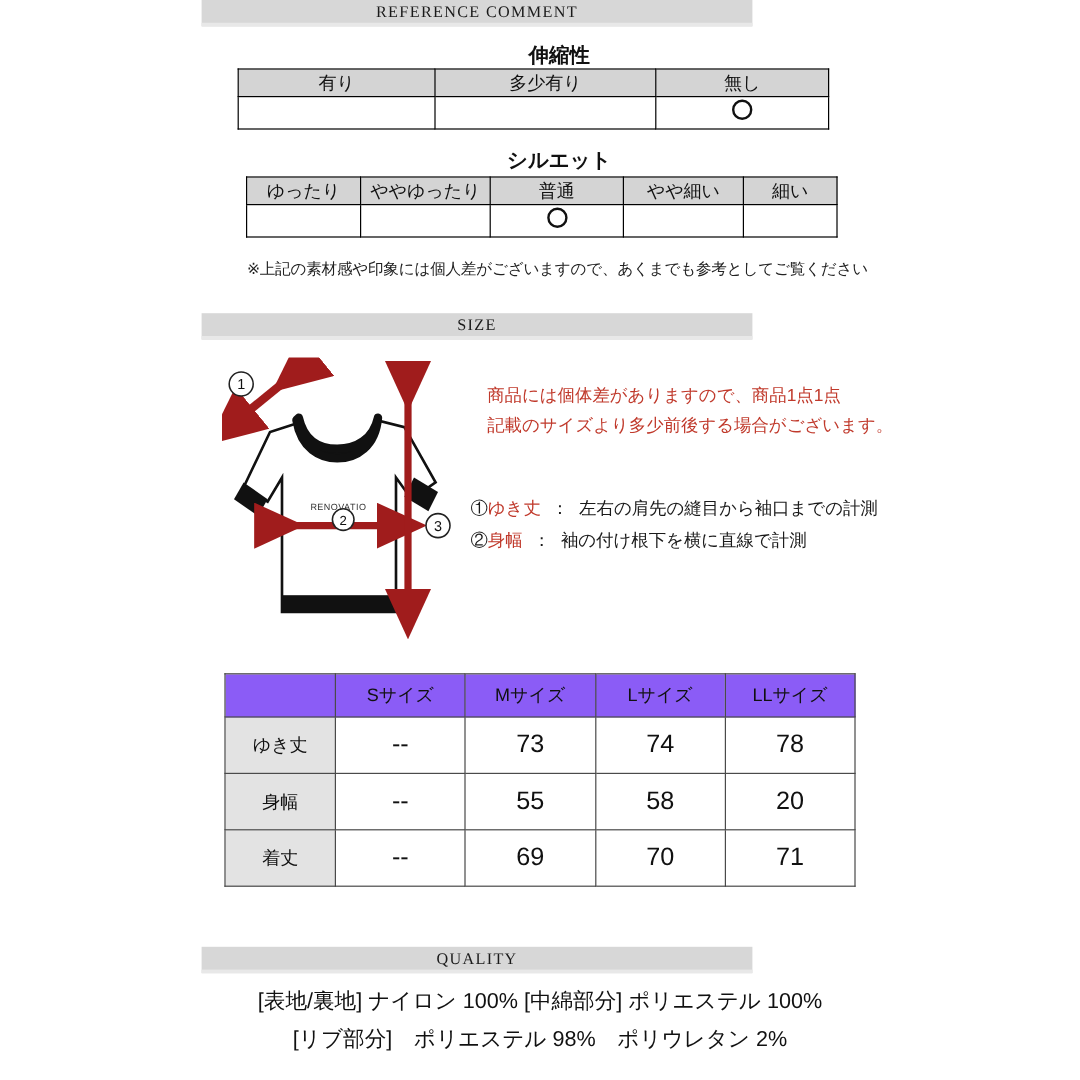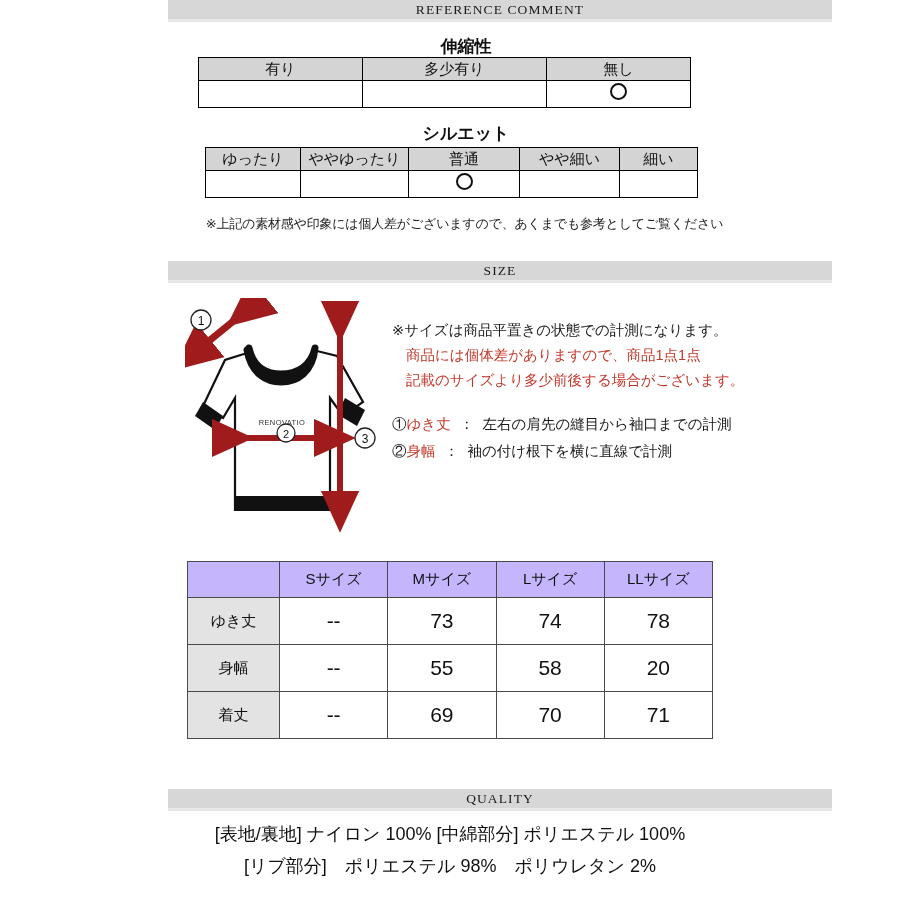--- a/index.html
+++ b/index.html
@@ -8,21 +8,21 @@
     background: #ffffff;
     font-family: "Liberation Sans", "DejaVu Sans", sans-serif;
     color: #1a1a1a;
     overflow: hidden;
   }
   .page { position: relative; width: 900px; height: 900px; }
 
   
   .section-bar {
     position: absolute;
-    left: 168px; width: 664px;
+    left: 168px; width: 459px;
     height: 22px;
     background: #d7d7d7;
     border-bottom: 3px solid #e8e8e8;
     display: flex; align-items: center; justify-content: center;
   }
   .section-bar span {
     font-family: "Liberation Serif", "DejaVu Serif", serif;
     font-size: 13.5px;
     letter-spacing: 1.1px;
     color: #1a1a1a;
@@ -117,21 +117,21 @@
     width: 526px;
     border-collapse: collapse;
     table-layout: fixed;
   }
   table.sizetable th, table.sizetable td {
     border: 1.5px solid #4a4a4a;
     text-align: center;
     vertical-align: middle;
   }
   table.sizetable thead th {
-    background: #c4b5fd;
+    background: #8b5cf6;
     height: 36px;
     font-size: 15px;
     font-weight: 400;
     color: #111;
   }
   table.sizetable tbody th {
     background: #e3e3e3;
     height: 47px;
     font-size: 15px;
     font-weight: 400;
@@ -257,21 +257,20 @@
 
       <circle cx="101" cy="135" r="9" fill="#ffffff" stroke="#222" stroke-width="1.3"></circle>
       <text x="101" y="139.5" font-size="11" text-anchor="middle" fill="#111" font-family="Liberation Sans, sans-serif">2</text>
 
       <circle cx="180" cy="140" r="10" fill="#ffffff" stroke="#222" stroke-width="1.3"></circle>
       <text x="180" y="144.5" font-size="12" text-anchor="middle" fill="#111" font-family="Liberation Sans, sans-serif">3</text>
     </svg>
   </div>
 
   <div class="size-note">
-    <span class="l1">※サイズは商品平置きの状態での計測になります。</span>
     <span class="l2">商品には個体差がありますので、商品1点1点</span>
     <span class="l3">記載のサイズより多少前後する場合がございます。</span>
   </div>
 
   <div class="legend">
     <div>
       <span class="num">①</span><span class="term">ゆき丈</span>
       <span>：</span>
       <span>左右の肩先の縫目から袖口までの計測</span>
     </div>

